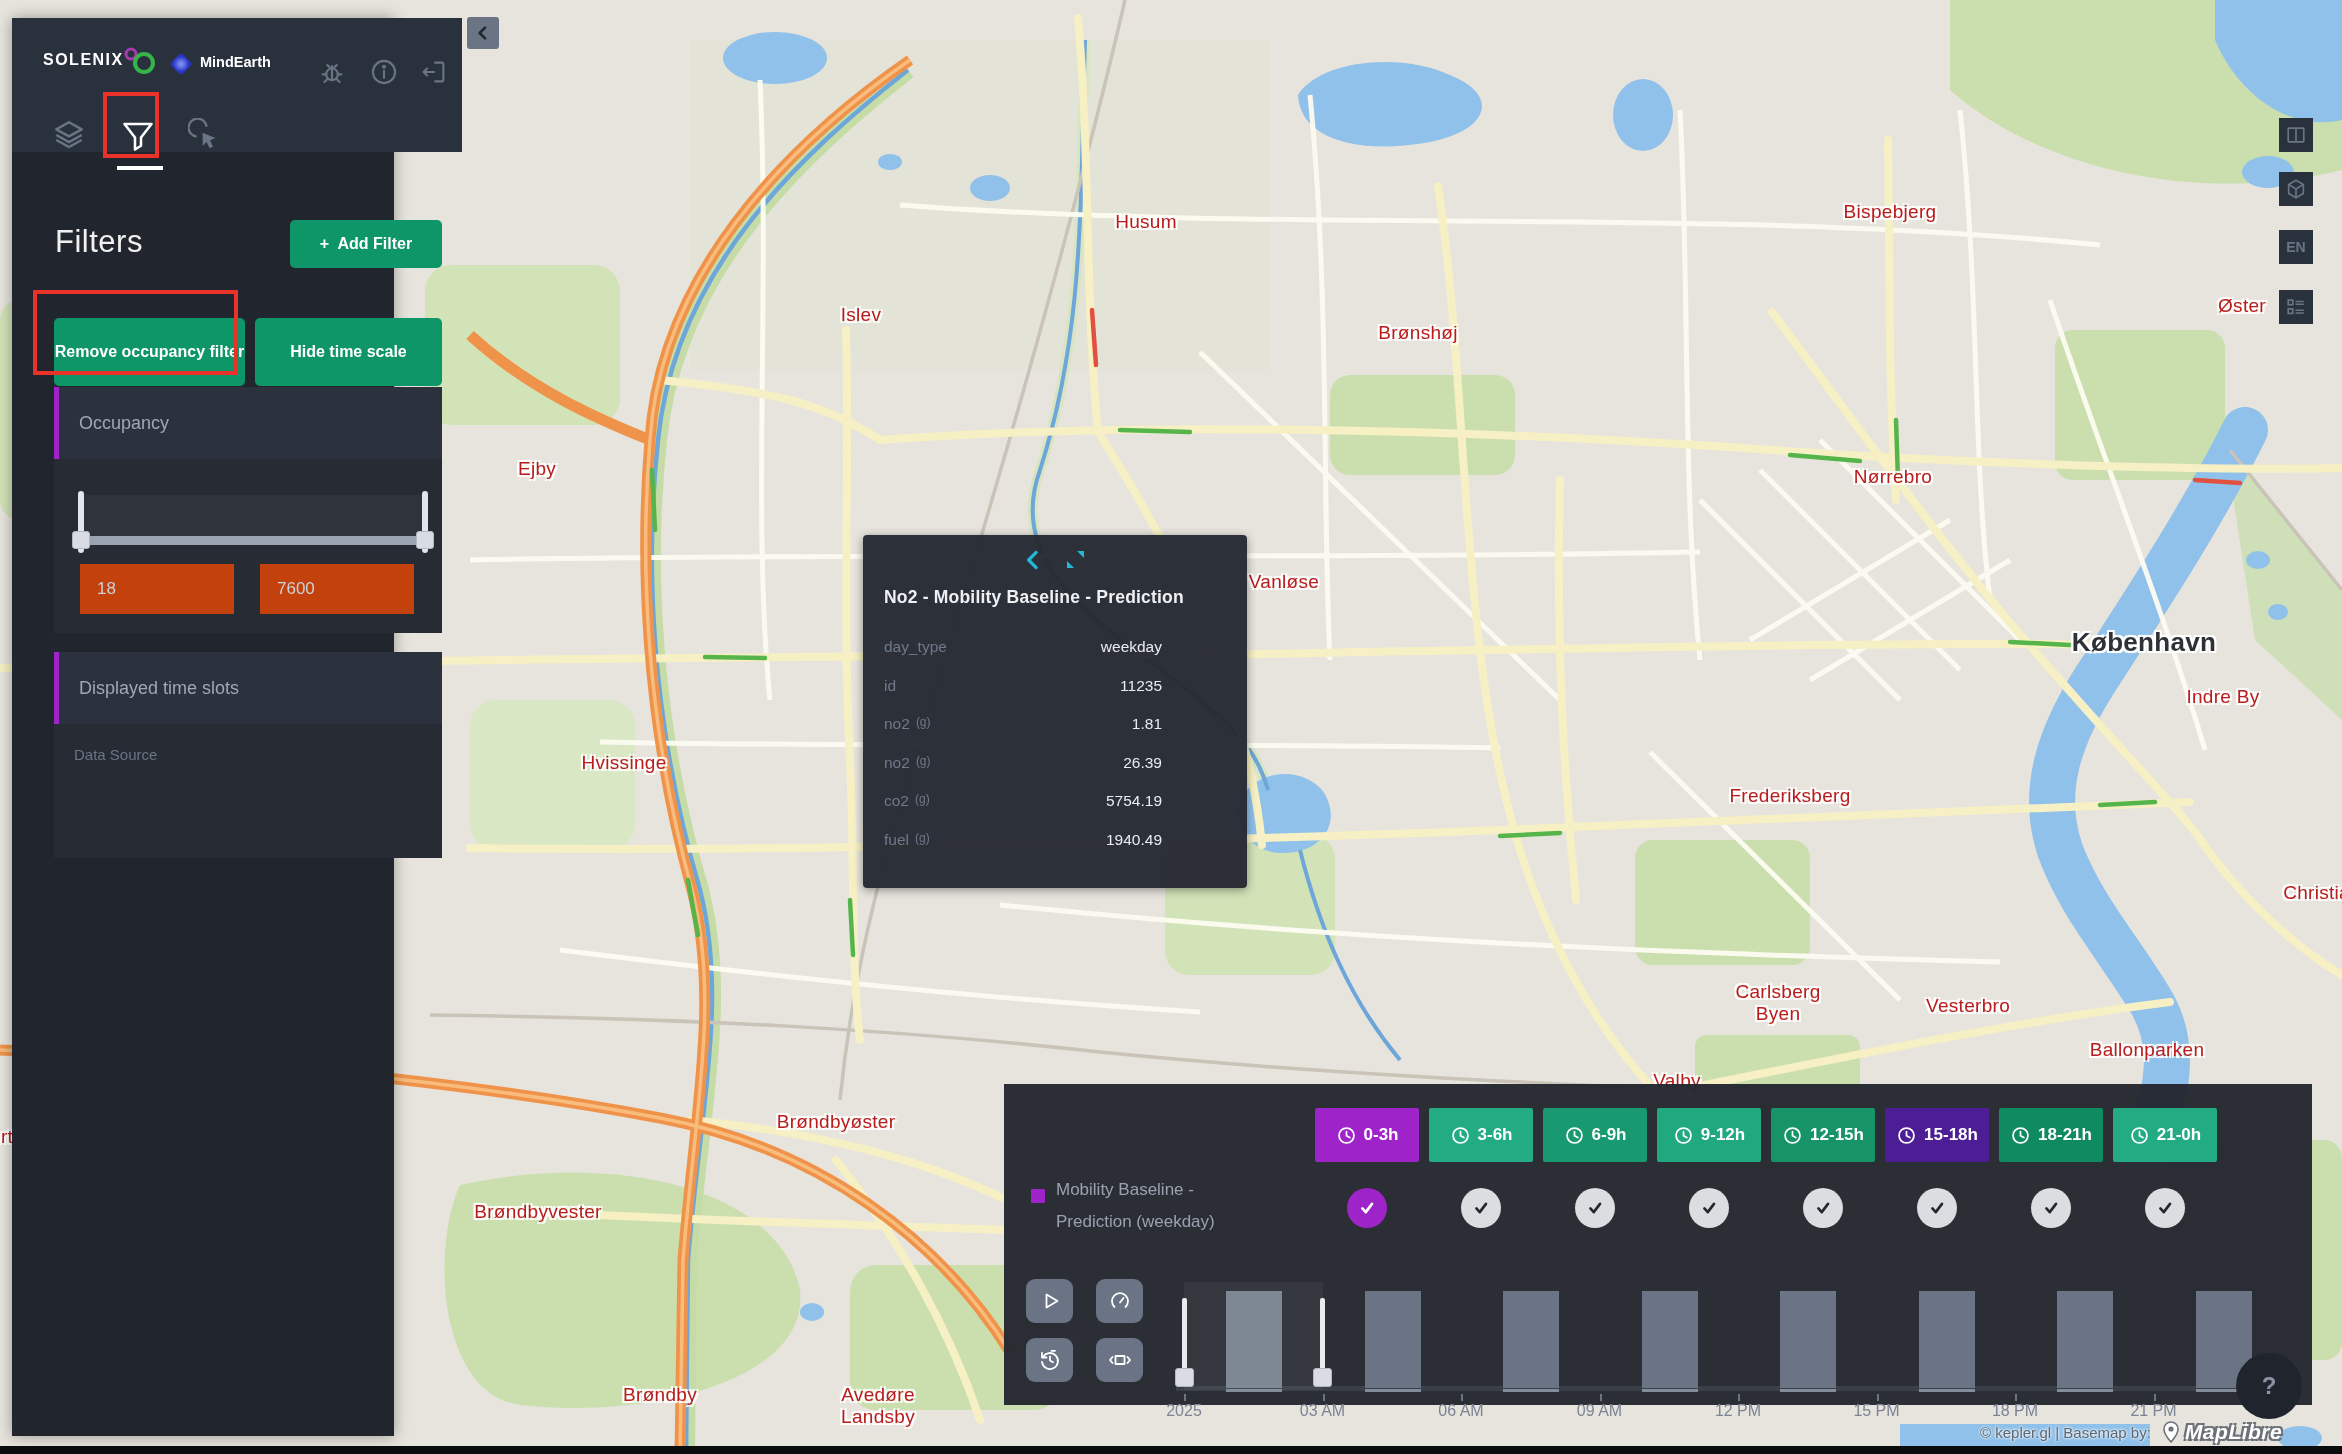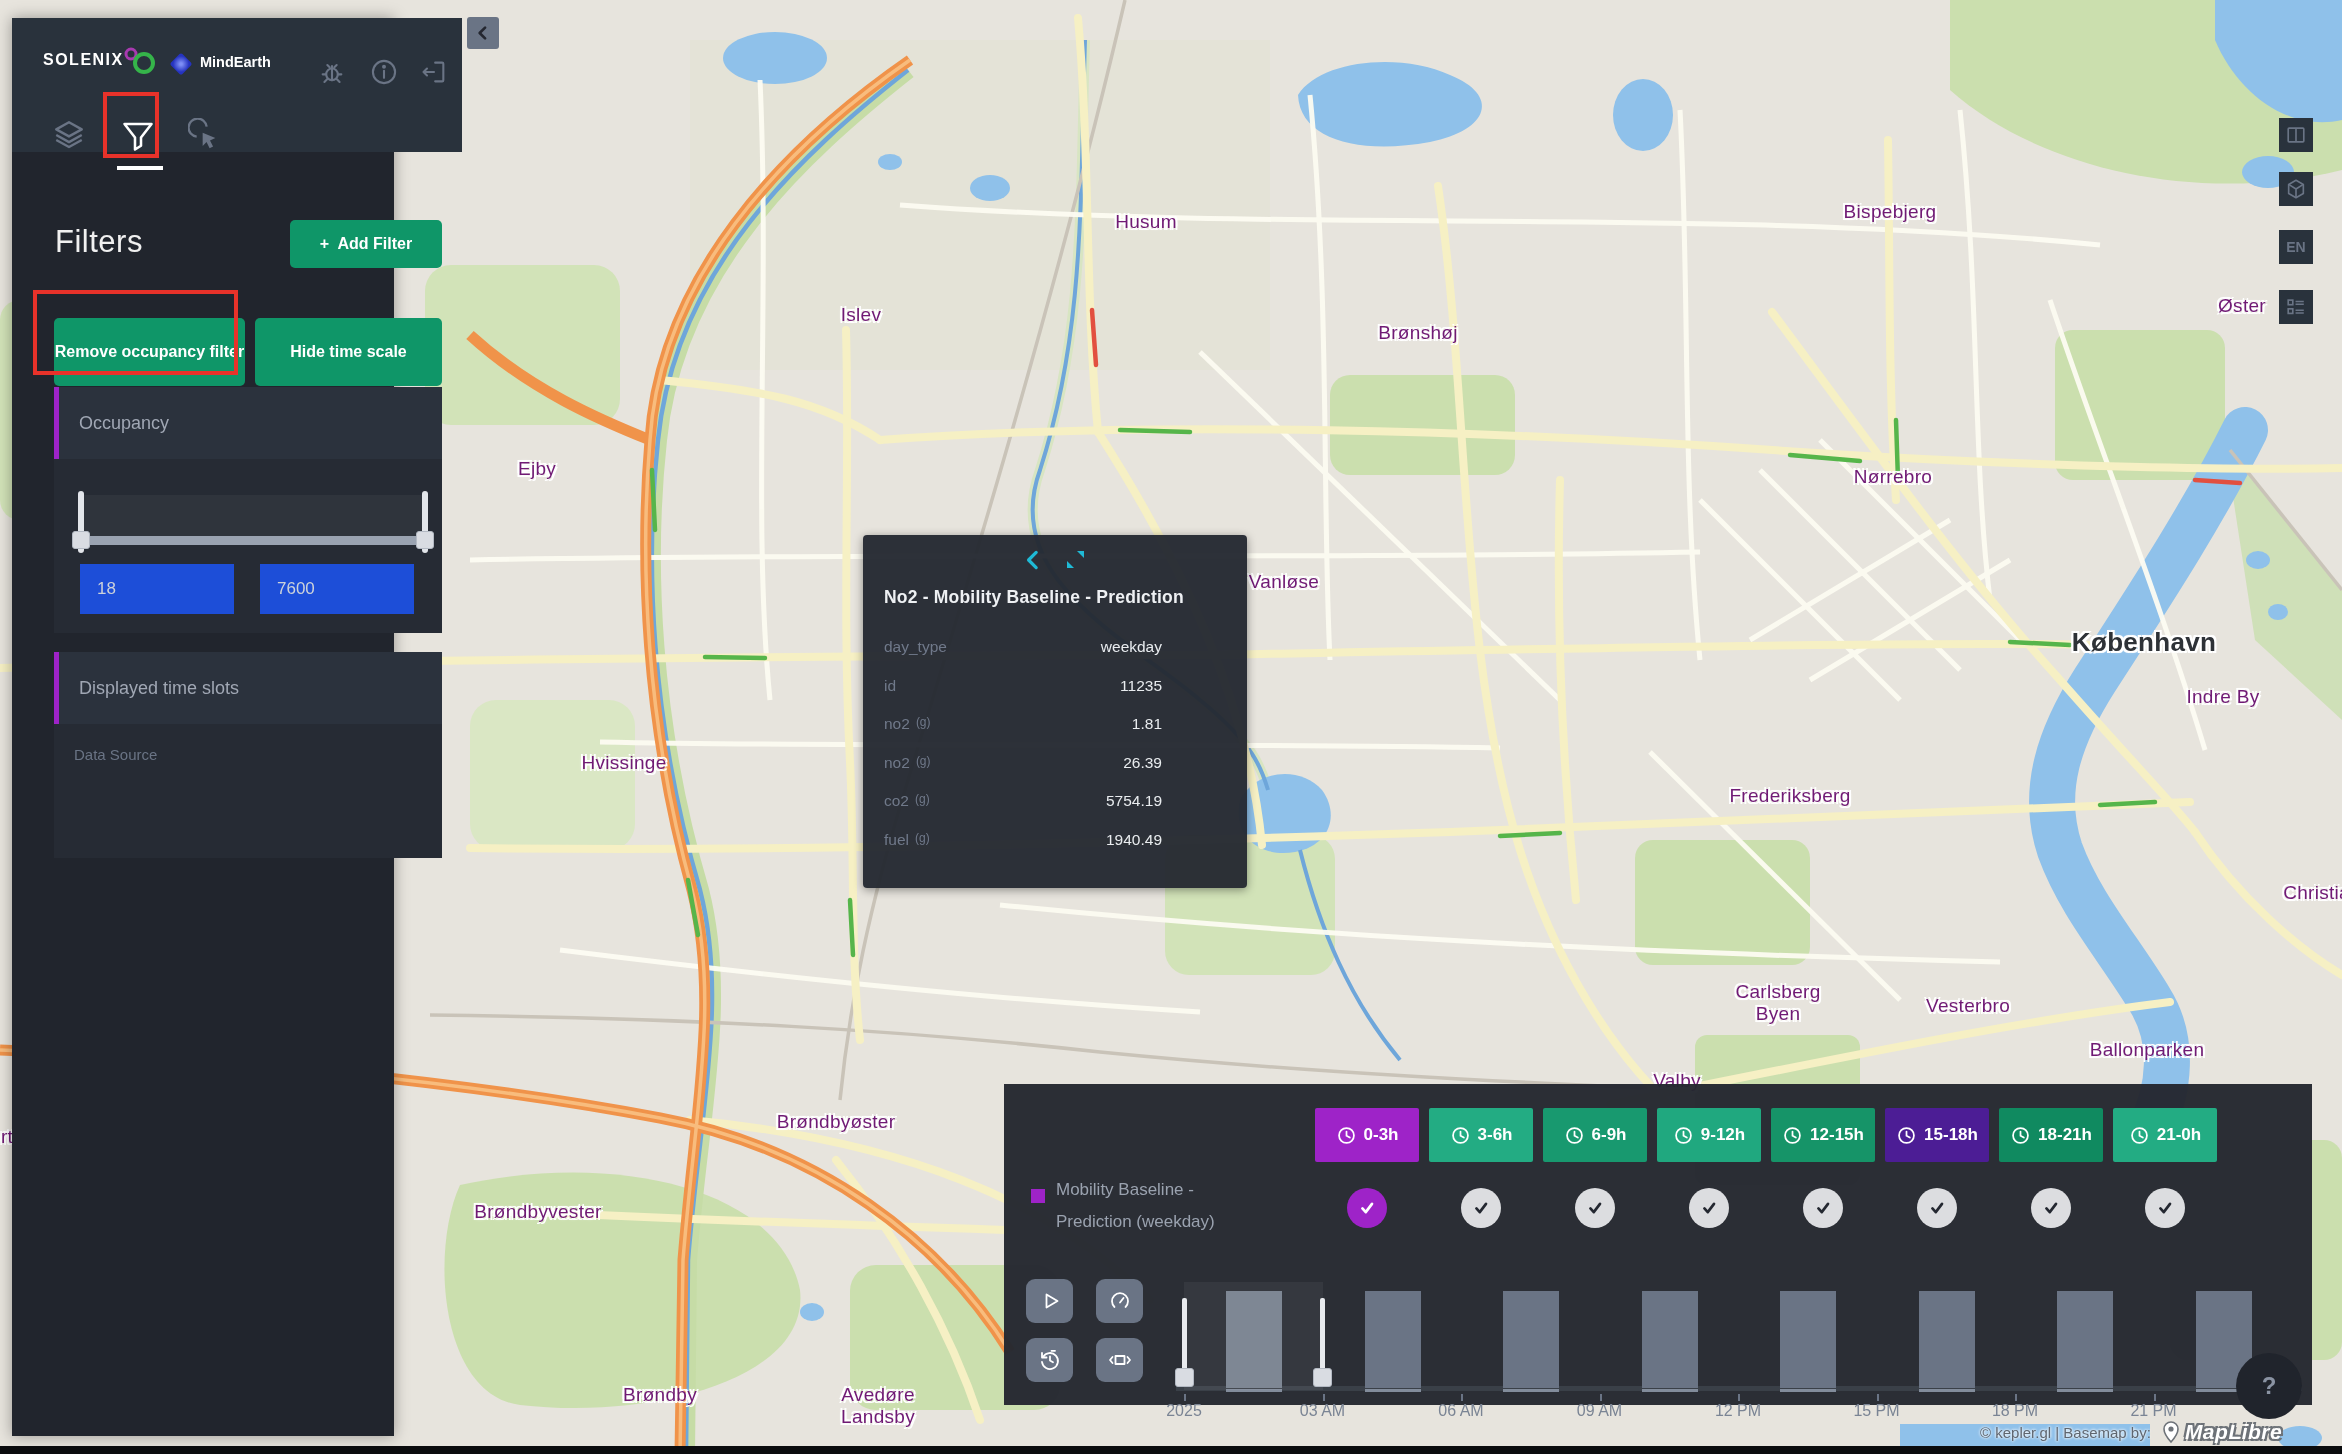--- a/index.html
+++ b/index.html
@@ -2,21 +2,21 @@
 <html><head>
 <meta charset="utf-8">
 <style>
   *{margin:0;padding:0;box-sizing:border-box}
   html,body{width:2342px;height:1454px;overflow:hidden;background:#e7e4dd;
     font-family:"Liberation Sans",sans-serif;position:relative;color:#f0f0f0}
   .abs{position:absolute}
   
   #map-svg{position:absolute;left:0;top:0;z-index:0}
   #map-labels{position:absolute;left:0;top:0;width:2342px;height:1454px;z-index:1;overflow:hidden}
-  .map-label{position:absolute;transform:translate(-50%,-50%);font-size:19px;color:#701a75;
+  .map-label{position:absolute;transform:translate(-50%,-50%);font-size:19px;color:#b91c1c;
     white-space:pre-line;text-align:center;letter-spacing:.3px;
     text-shadow:-2px -2px 0 #fff,2px -2px 0 #fff,-2px 2px 0 #fff,2px 2px 0 #fff,0 0 4px #fff}
   .map-label.big{font-size:26px;font-weight:bold;color:#2e3237}
   
   #sidebar{left:12px;top:18px;width:382px;height:1418px;background:#21252d;z-index:10;
     box-shadow:0 0 14px rgba(0,0,0,.35)}
   #sidebar-header{position:absolute;left:0;top:0;width:450px;height:134px;background:#29323c}
   .brand{position:absolute;left:31px;top:33px;font-size:16px;font-weight:bold;letter-spacing:1.5px;color:#fff}
   .brand-rings{position:absolute;left:108px;top:28px}
   .partner{position:absolute;left:188px;top:36px;font-size:14.5px;font-weight:bold;color:#fff}
@@ -35,21 +35,21 @@
   .panel-header{position:absolute;left:42px;width:388px;height:72px;background:#2b323d;
     border-left:5px solid #9e23c8;display:flex;align-items:center;padding-left:20px;
     font-size:18px;color:#a0a7b4;cursor:pointer}
   .panel-body{position:absolute;left:42px;width:388px;background:#262b34}
   
   .slider-track{position:absolute;left:18px;top:77px;width:360px;height:9px;background:#434a56;border-radius:2px}
   .slider-range{position:absolute;left:26px;top:77px;width:345px;height:9px;background:#9aa3b1}
   .slider-brush{position:absolute;left:26px;top:36px;width:345px;height:41px;background:rgba(255,255,255,.045)}
   .hline{position:absolute;width:6px;height:62px;background:#e2e5ea;border-radius:3px;cursor:ew-resize}
   .hknob{position:absolute;width:18px;height:18px;background:#d9dce2;border:1px solid #b3b9c3;border-radius:3px;cursor:ew-resize}
-  .num-input{position:absolute;top:105px;height:50px;background:#1d4ed8;border:none;color:#ccd2da;
+  .num-input{position:absolute;top:105px;height:50px;background:#c2410c;border:none;color:#ccd2da;
     font-size:17px;font-family:"Liberation Sans",sans-serif;padding-left:17px;width:154px}
   #ds-label{position:absolute;left:20px;top:22px;font-size:15px;color:#6a7485}
   #source-row{position:absolute;left:18px;top:52px;width:352px;height:52px;background:#2b313b;
     display:flex;align-items:center;cursor:pointer}
   .sq{width:15px;height:15px;background:#9e23c8;margin:0 10px 0 16px;flex:none}
   #source-row span{font-size:16px;color:#c5cbd4}
   
   #collapse-btn{left:467px;top:17px;width:32px;height:32px;background:#6a7485;border-radius:3px;
     z-index:11;display:flex;align-items:center;justify-content:center;cursor:pointer;color:#242730}
   

